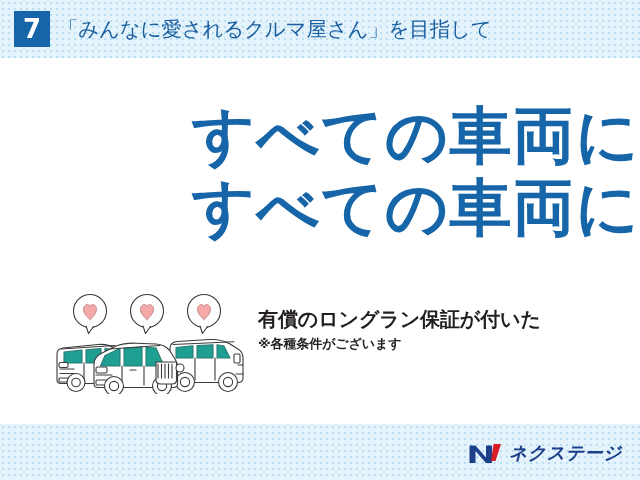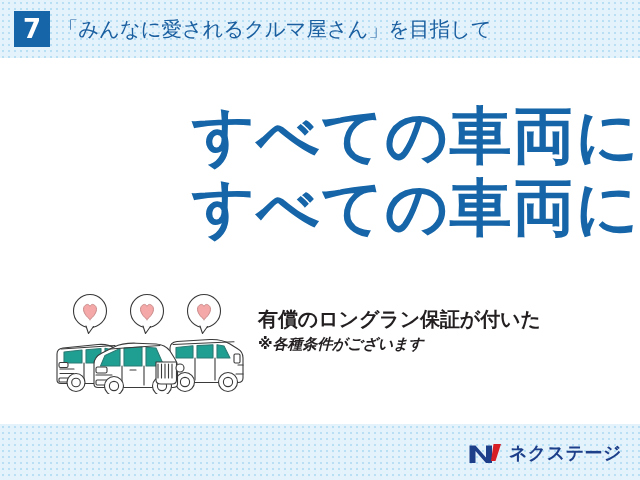--- a/index.html
+++ b/index.html
@@ -116,34 +116,34 @@
   .copy-line {
     display: block;
     color: #231f20;
     font-weight: bold;
     font-size: 20px;
     line-height: 26px;
     white-space: nowrap;
     letter-spacing: -0.1px;
   }
   .copy-line.note {
-    font-size: 15px;
+    font-size: 13px;
     line-height: 24px;
-    font-style: italic;
   }
 
   
   #footer-logo {
     position: absolute;
     right: 18px;
     top: 440px;
     height: 26px;
     display: flex;
     align-items: center;
     gap: 7px;
+    font-style: italic;
   }
   #logo-mark {
     width: 34px;
     height: 24px;
     display: block;
   }
   #logo-text {
     color: #1d3f8a;
     font-weight: bold;
     font-size: 18px;

